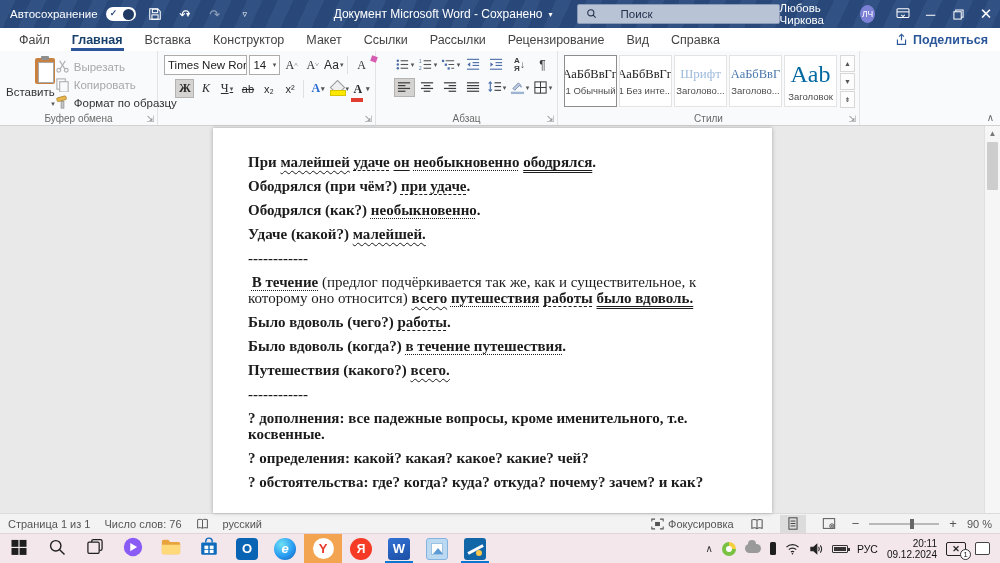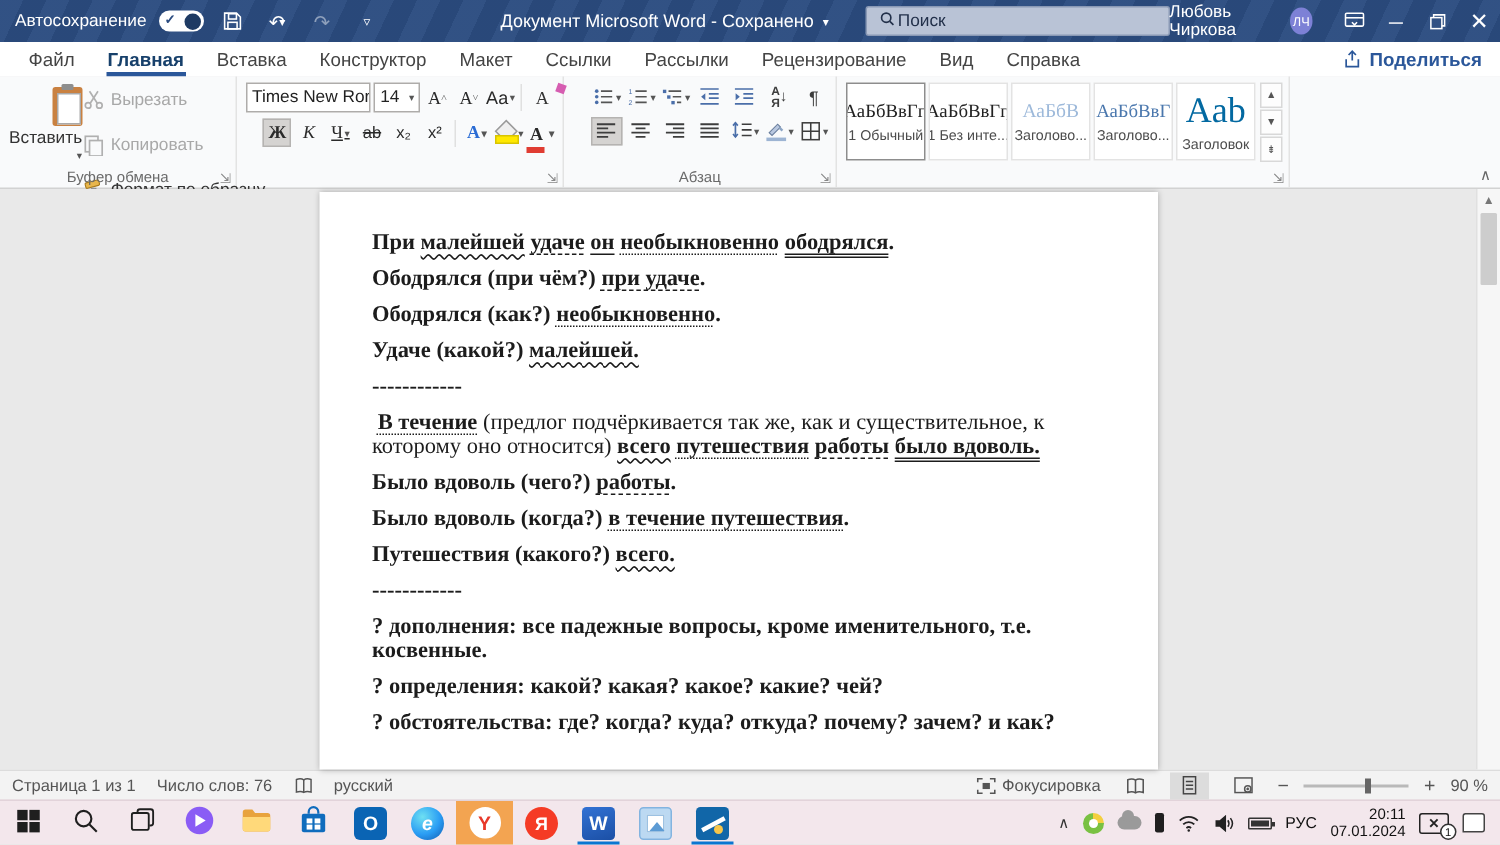--- a/index.html
+++ b/index.html
@@ -10,21 +10,21 @@
   .titlebar{height:28px;background:#2b4c80;background-image:repeating-linear-gradient(115deg,rgba(255,255,255,.03) 0 14px,rgba(0,0,0,.05) 14px 28px);display:flex;align-items:center;color:#fff;}
   .tb-left{display:flex;align-items:center;gap:8px;padding-left:10px;}
   .autosave-label{font-size:11.5px;}
   .toggle{width:30px;height:14px;background:#fff;border-radius:8px;position:relative;display:inline-block;}
   .toggle .check{position:absolute;left:4px;top:1px;font-size:9px;color:#2b4c80;font-weight:bold;}
   .toggle .knob{position:absolute;right:1.5px;top:1.5px;width:11px;height:11px;border-radius:50%;background:#1e3a63;}
   .tb-btn{width:22px;height:22px;display:flex;align-items:center;justify-content:center;font-size:13px;color:#fff;}
   .tb-btn.dim{opacity:.45;}
   .tb-chev{font-size:8px;margin-left:-4px;}
   .tb-title{font-size:12px;margin-left:78px;white-space:nowrap;display:flex;align-items:center;gap:6px;}
-  .tb-search{margin-left:24px;width:268px;height:20px;background:#b9c3d6;border:1px solid #8a99b5;border-radius:2px;display:flex;align-items:center;gap:2px;padding:0 8px;color:#22304a;font-size:11.5px;}
+  .tb-search{margin-left:24px;width:268px;height:20px;background:#b9c3d6;border:1px solid #8a99b5;border-radius:2px;display:flex;align-items:center;gap:24px;padding:0 8px;color:#22304a;font-size:11.5px;}
   .tb-right{margin-left:auto;display:flex;align-items:center;height:100%;}
   .user-name{font-size:11.5px;margin-right:8px;}
   .avatar{width:18px;height:18px;border-radius:50%;background:#7d81d6;color:#fff;font-size:8.5px;display:flex;align-items:center;justify-content:center;margin-right:14px;}
   .win-btn{width:34px;height:28px;display:flex;align-items:center;justify-content:center;font-size:13px;}
   .win-btn.close{font-size:15px;}
 
   
   .tabsrow{height:23px;background:#ffffff;display:flex;align-items:center;padding-left:8px;position:relative;}
   .tab{padding:0 11px;font-size:12.5px;color:#444;height:100%;display:flex;align-items:center;position:relative;}
   .tab.active{color:#17406b;font-weight:bold;}
@@ -38,21 +38,21 @@
   .launcher{position:absolute;right:3px;bottom:1px;font-size:9px;color:#888;line-height:10px;}
   .collapse-chev{position:absolute;right:6px;bottom:2px;font-size:10px;color:#666;}
 
   
   .g-clip{width:158px;display:flex;}
   .paste-big{width:52px;display:flex;flex-direction:column;align-items:flex-end;gap:2px;padding-top:3px;}
   .clipboard-ic{width:20px;height:26px;background:#c98141;border-radius:2px;position:relative;}
   .clipboard-ic::before{content:"";position:absolute;left:3px;top:4px;width:14px;height:19px;background:#fff;border:1px solid #a9a9a9;}
   .clipboard-ic::after{content:"";position:absolute;left:6px;top:-2px;width:8px;height:4px;background:#8e8e8e;border-radius:1px;}
   .paste-label{font-size:11.5px;color:#333;}
-  .clip-cmds{display:flex;flex-direction:column;gap:15px;padding-top:4px;}
+  .clip-cmds{display:flex;flex-direction:column;gap:3px;padding-top:4px;}
   .cmd{display:flex;align-items:center;gap:4px;font-size:11.5px;color:#333;white-space:nowrap;}
   .cmd.disabled{color:#a8a8a8;}
   .ic16{width:15px;height:15px;flex:0 0 15px;}
 
   
   .g-font{width:218px;}
   .frow{display:flex;align-items:center;gap:2px;margin-bottom:4px;justify-content:flex-end;}
   .combo{height:20px;border:1px solid #aeacaa;background:#fff;display:flex;align-items:center;font-size:11.5px;padding:0 3px;color:#222;white-space:nowrap;overflow:hidden;}
   .combo .chev{margin-left:auto;font-size:7px;color:#555;padding-left:2px;}
   .fbtn{min-width:19px;height:19px;display:flex;align-items:center;justify-content:center;font-size:12px;color:#2a2a2a;padding:0 1px;}
@@ -475,37 +475,38 @@
     <div class="style-cards" id="styles-host">
         <span class="stylecard selected">
           <span class="st-preview">АаБбВвГг,</span>
           <span class="st-name">1 Обычный</span>
         </span>
         <span class="stylecard">
           <span class="st-preview">АаБбВвГг,</span>
           <span class="st-name">1 Без инте...</span>
         </span>
         <span class="stylecard">
-          <span class="st-preview h1">АаБбВ</span>
+          <span class="st-preview h1">Шрифт</span>
           <span class="st-name">Заголово...</span>
         </span>
         <span class="stylecard">
           <span class="st-preview h2">АаБбВвГ</span>
           <span class="st-name">Заголово...</span>
         </span>
         <span class="stylecard">
           <span class="st-preview title">Aab</span>
           <span class="st-name">Заголовок</span>
         </span>
       </div>
     <div class="styles-scroll">
       <span class="sbtn">▲</span>
       <span class="sbtn">▼</span>
       <span class="sbtn">⇟</span>
     </div>
+    <span class="glabel">Стили</span>
     <span class="launcher">⇲</span>
   </div>
 
 
   <span class="collapse-chev">∧</span>
 </div>
 
 <div class="docarea">
   <div class="page">
     <div class="doc" id="doc-host">
@@ -664,17 +665,17 @@
       </span>
     <span class="tray-ic">
         <svg width="14" height="12" viewBox="0 0 16 14" fill="none" stroke="#222" stroke-width="1.2">
           <path d="M2 5h3l4-3.5v11L5 9H2z" fill="#222"></path>
           <path d="M11 4.5a4.5 4.5 0 0 1 0 5"></path>
           <path d="M13 2.8a7 7 0 0 1 0 8.4"></path>
         </svg>
       </span>
     <span class="tray-ic battery-ic"></span>
     <span class="lang">РУС</span>
-    <span class="clock"><span>20:11</span><br><span>07.01.2024</span></span>
+    <span class="clock"><span>20:11</span><br><span>09.12.2024</span></span>
     <span class="tray-ic video-ic">✕<span class="badge">1</span></span>
     <span class="tray-ic bubble-ic"></span>
   </div>
 </div>
 
 </body></html>

